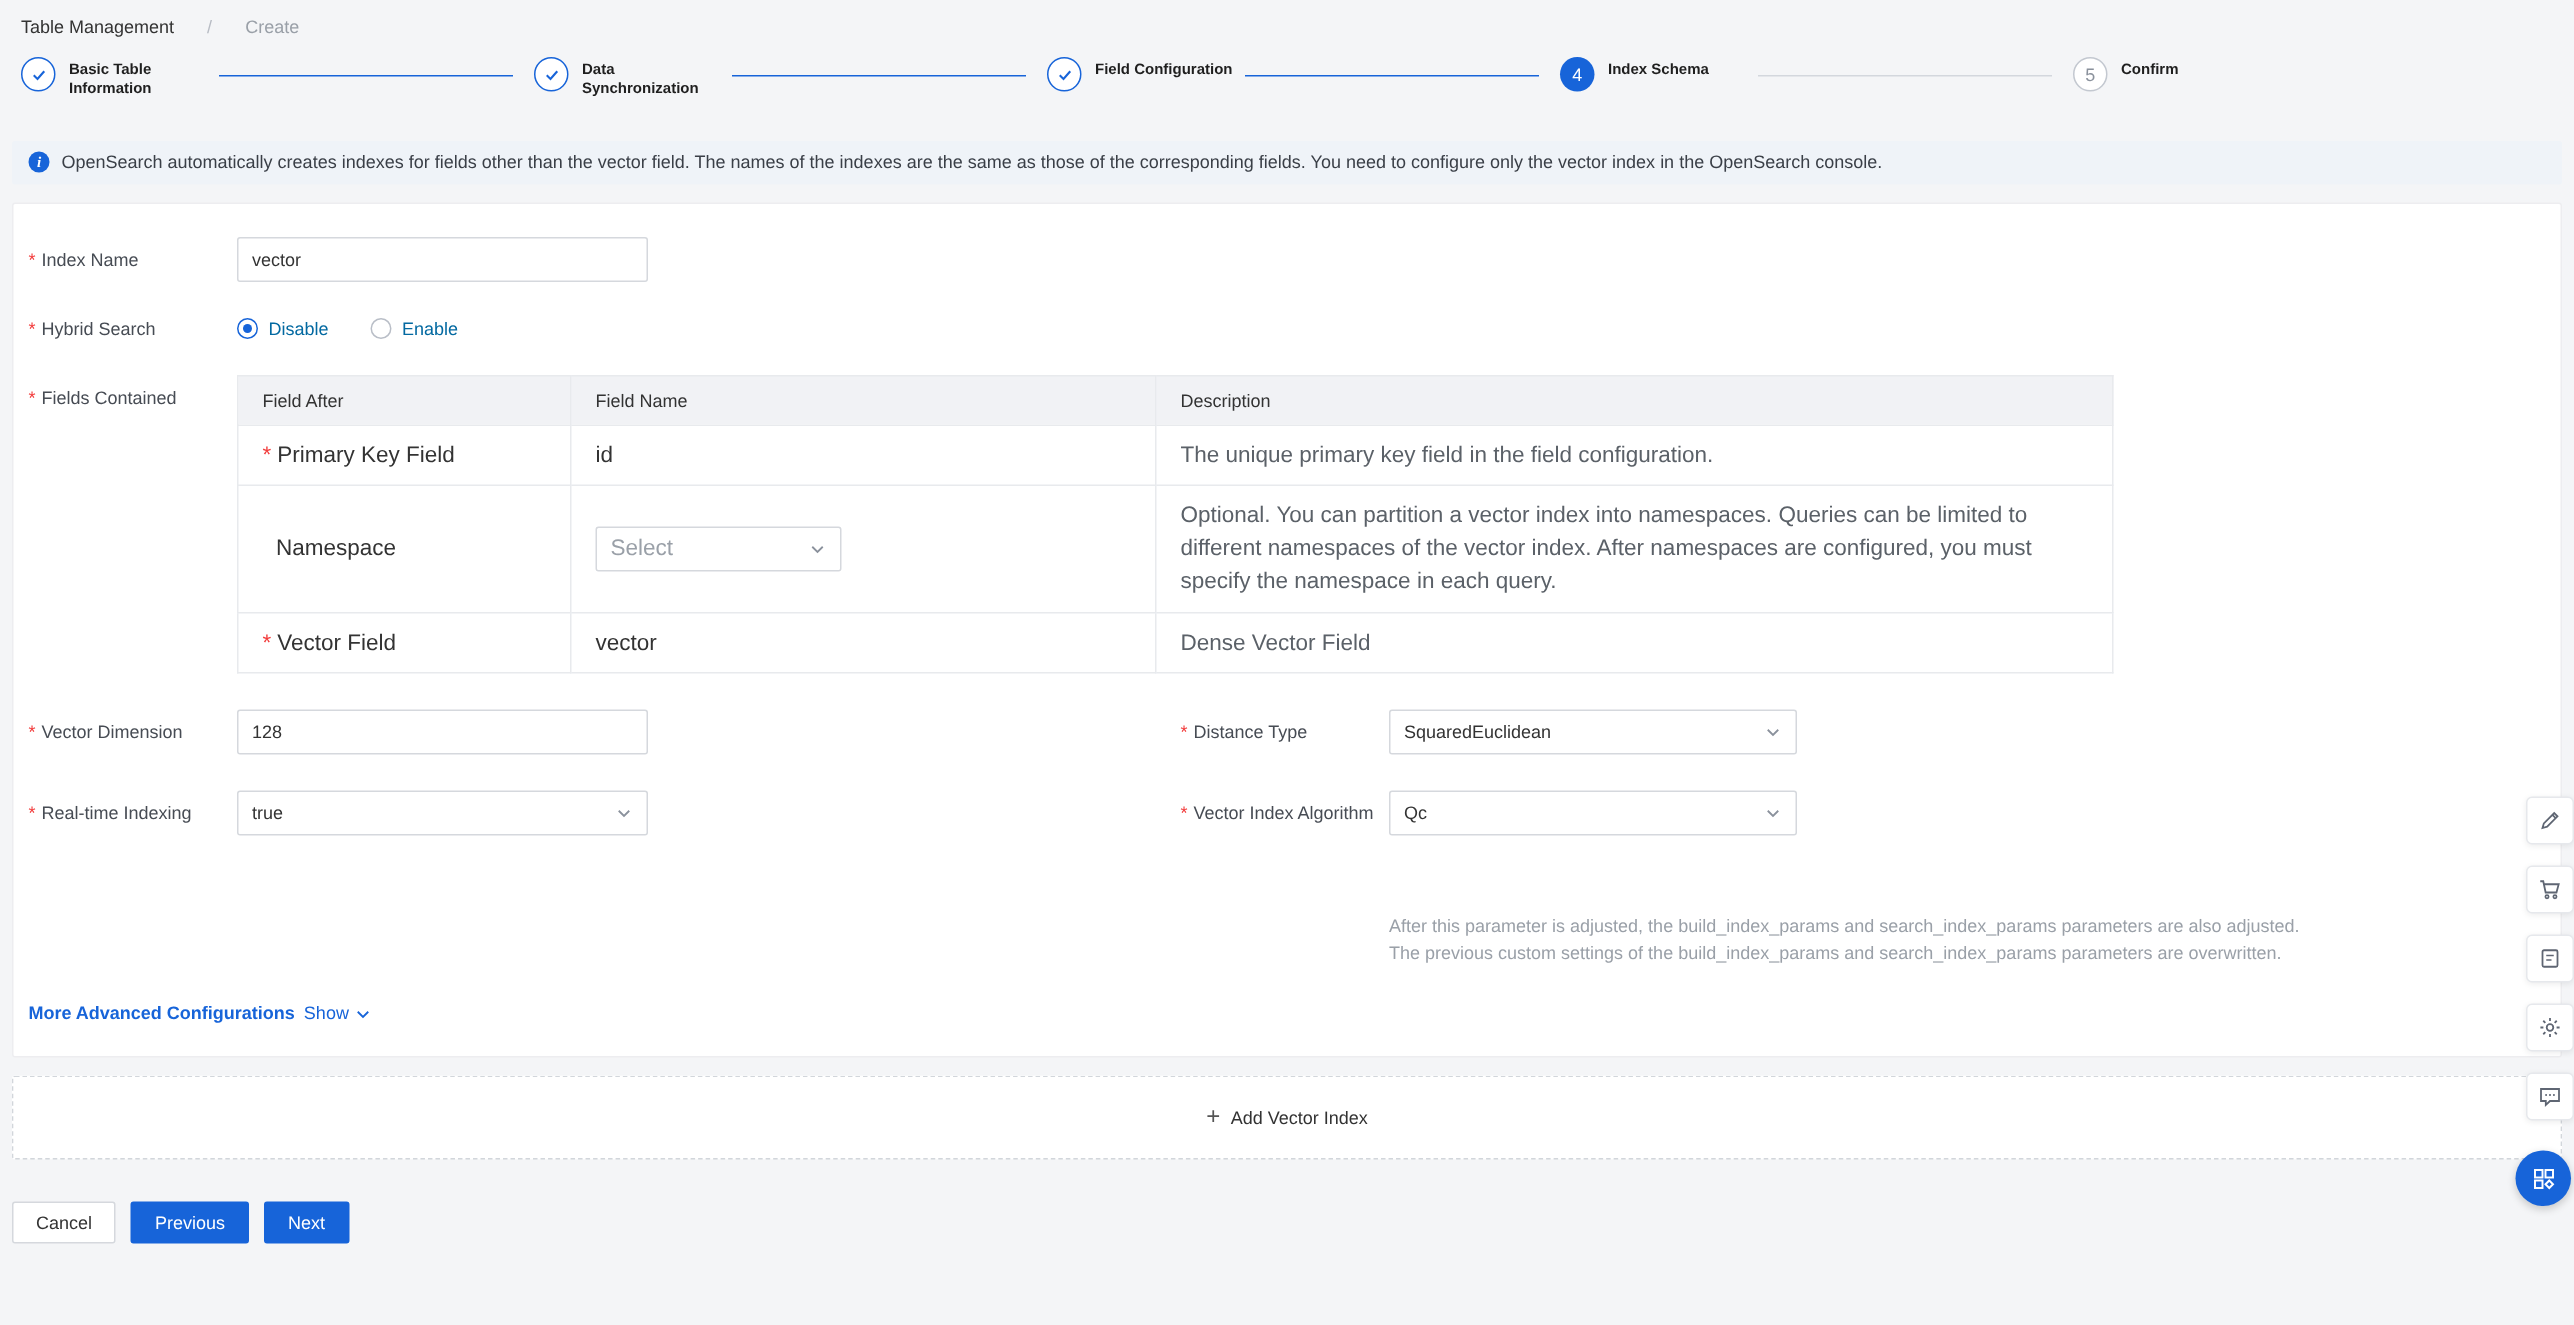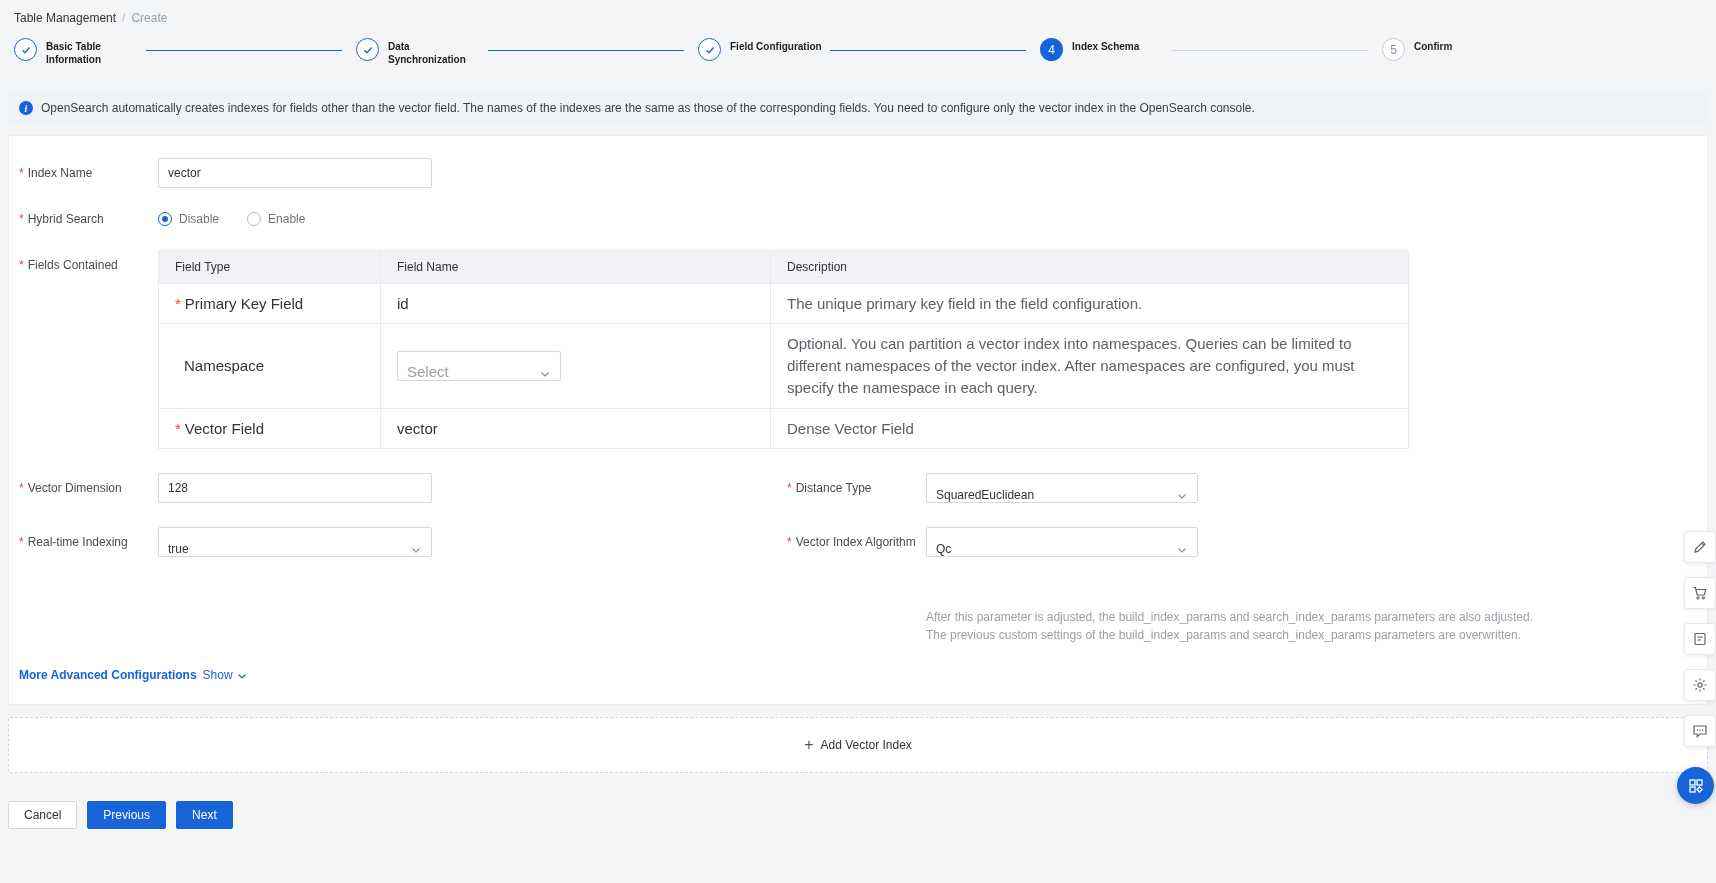--- a/index.html
+++ b/index.html
@@ -3,21 +3,21 @@
 <meta charset="utf-8">
 <style>
   * { box-sizing: border-box; }
   html,body { margin:0; padding:0; }
   body {
     width:1716px; height:883px; overflow:hidden; position:relative;
     background:#f4f5f7; font-family:"Liberation Sans", sans-serif; color:#333;
     font-size:12px;
   }
   
-  .breadcrumb { padding:11px 0 0 14px; font-size:12px; display:flex; gap:6px; align-items:center; }
+  .breadcrumb { padding:11px 0 0 14px; font-size:12px; display:flex; gap:22px; align-items:center; }
   .crumb-root { color:#333; cursor:pointer; }
   .crumb-sep { color:#b8bcc4; }
   .crumb-current { color:#9aa0a8; }
 
   
   .steps { display:flex; align-items:flex-start; margin:13px 208px 0 14px; }
   .step { display:flex; flex:none; align-items:flex-start; }
   .step-circle {
     width:23px; height:23px; border-radius:50%; flex:none;
     display:flex; align-items:center; justify-content:center; font-size:12px; background:#fff;
@@ -56,36 +56,36 @@
   .f-label.pad-top { padding-top:8px; }
 
   .text-input {
     width:274px; height:30px; border:1px solid #d5d8dd; border-radius:2px;
     padding:0 9px; font-size:12px; color:#333; background:#fff; outline:none;
     font-family:"Liberation Sans", sans-serif;
   }
 
   .select-box {
     height:30px; border:1px solid #d5d8dd; border-radius:2px; background:#fff;
-    display:flex; align-items:flex-end; justify-content:space-between; padding:0 9px; cursor:pointer;
+    display:flex; align-items:center; justify-content:space-between; padding:0 9px; cursor:pointer;
   }
   .select-box .sel-text { color:#333; }
   .select-box .sel-text.placeholder { color:#9aa0a8; }
   .w-274 { width:274px; } .w-272 { width:272px; } .w-164 { width:164px; }
   .chev { flex:none; margin-left:6px; }
 
   
   .radio-group { display:flex; align-items:center; gap:28px; }
   .radio-opt { display:flex; align-items:center; gap:7px; cursor:pointer; }
   .radio-dot { width:14px; height:14px; border-radius:50%; border:1px solid #b9bec7; background:#fff; position:relative; flex:none; }
   .radio-dot.checked { border-color:#1764d9; }
   .radio-dot.checked::after {
     content:""; position:absolute; left:3px; top:3px; width:6px; height:6px; border-radius:50%; background:#1764d9;
   }
-  .radio-label { color:#737373; }
+  .radio-label { color:#0369a1; }
 
   
   .fields-table { border-collapse:collapse; width:1251px; }
   .fields-table th {
     background:#f1f2f5; border:1px solid #e8eaed; font-weight:400; text-align:left;
     padding:9px 16px; font-size:12px; color:#333; height:32px;
   }
   .fields-table td {
     border:1px solid #e8eaed; padding:9px 16px; font-size:15px; color:#333; background:#fff;
   }
@@ -203,21 +203,21 @@
         <span class="radio-label">Enable</span>
       </div>
     </div>
   </div>
 
   <div class="form-row top">
     <div class="f-label pad-top"><span class="req">*</span><span>Fields Contained</span></div>
     <table class="fields-table">
       <thead>
         <tr>
-          <th class="col-type">Field Type</th>
+          <th class="col-type">Field After</th>
           <th class="col-name">Field Name</th>
           <th>Description</th>
         </tr>
       </thead>
       <tbody>
         <tr>
           <td><span class="req">*</span><span>Primary Key Field</span></td>
           <td>id</td>
           <td class="desc">The unique primary key field in the field configuration.</td>
         </tr>

